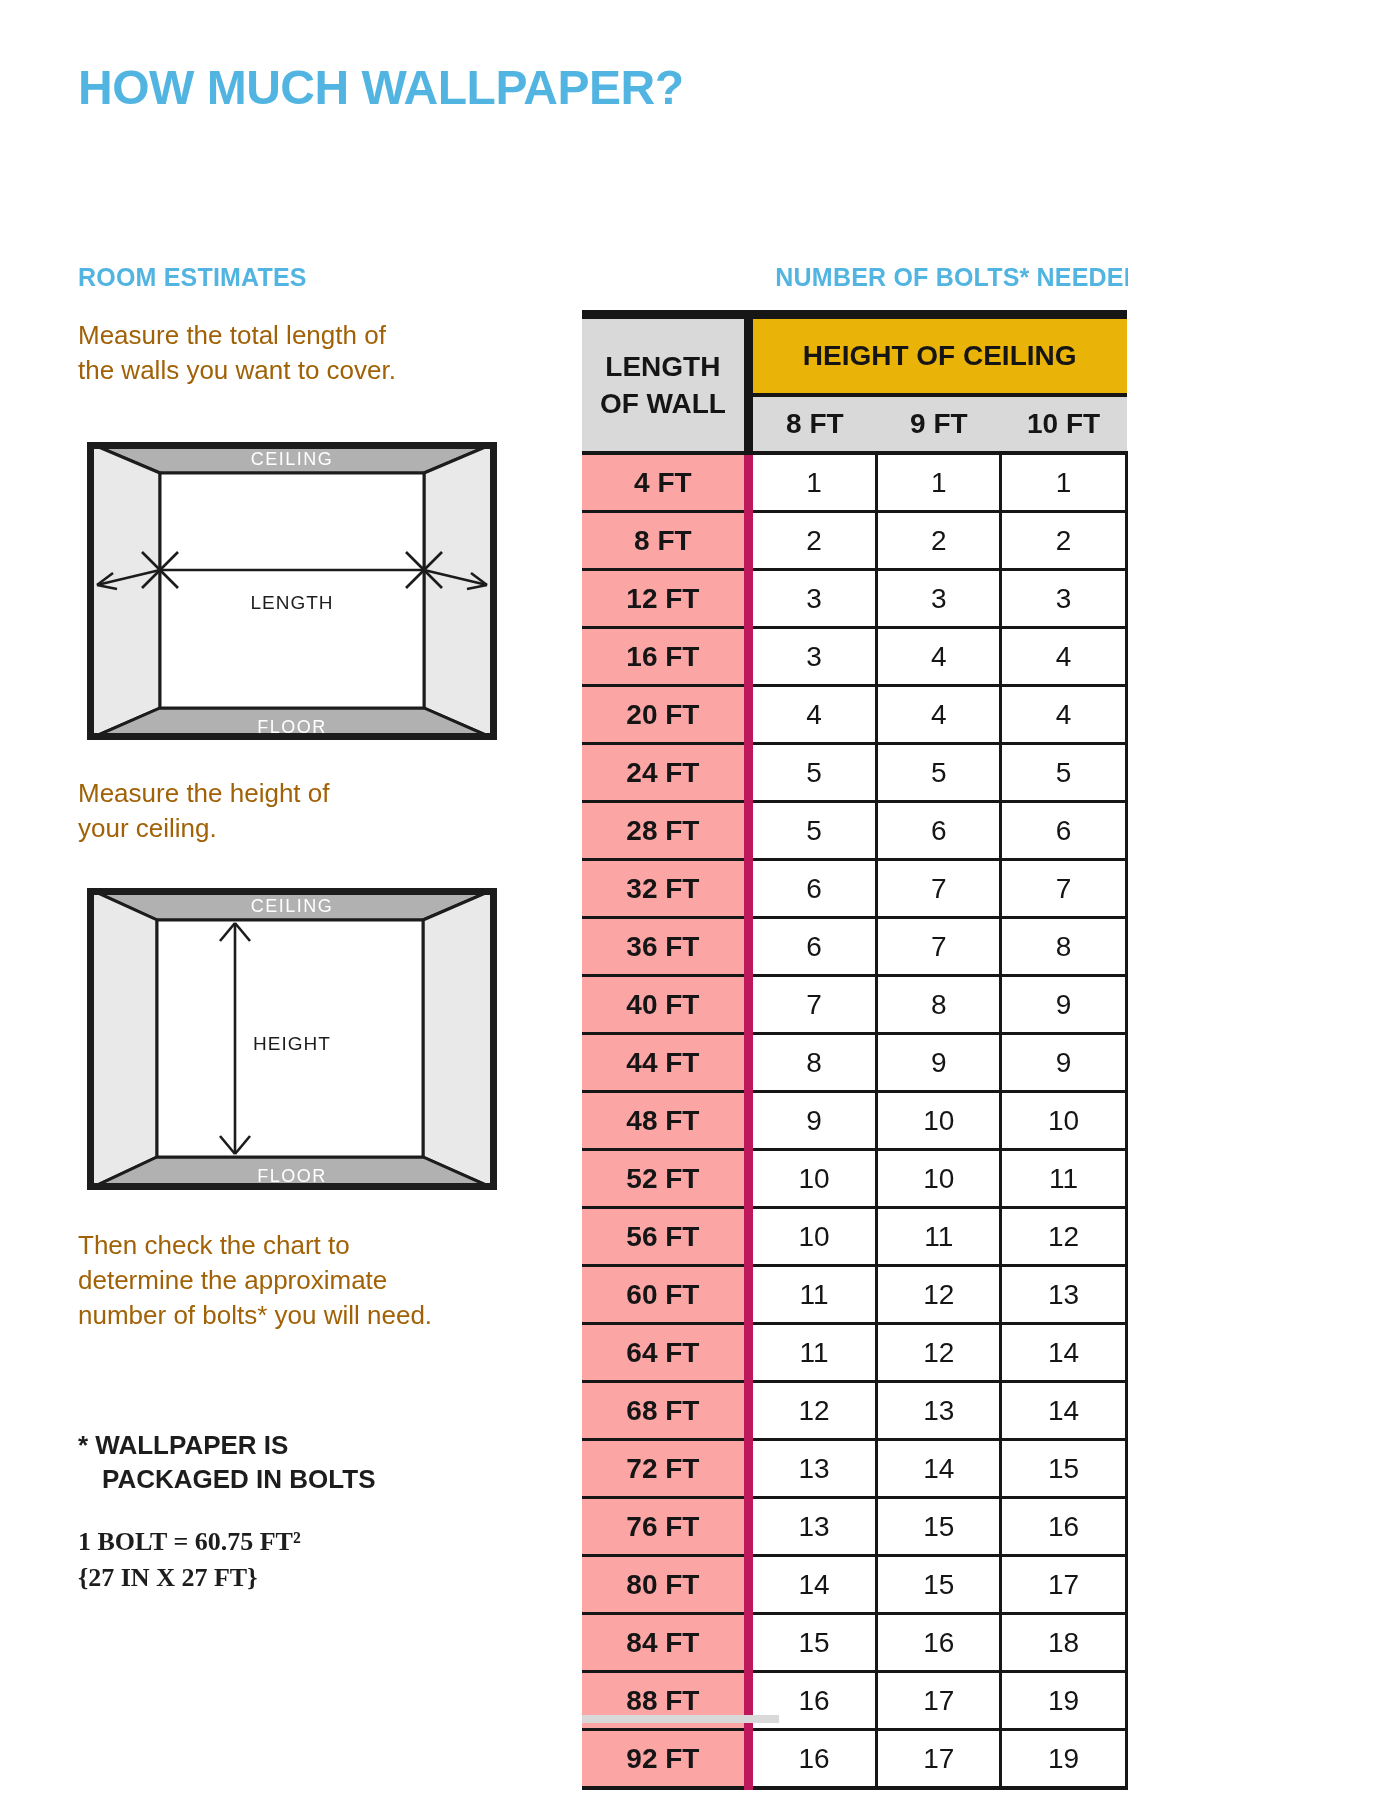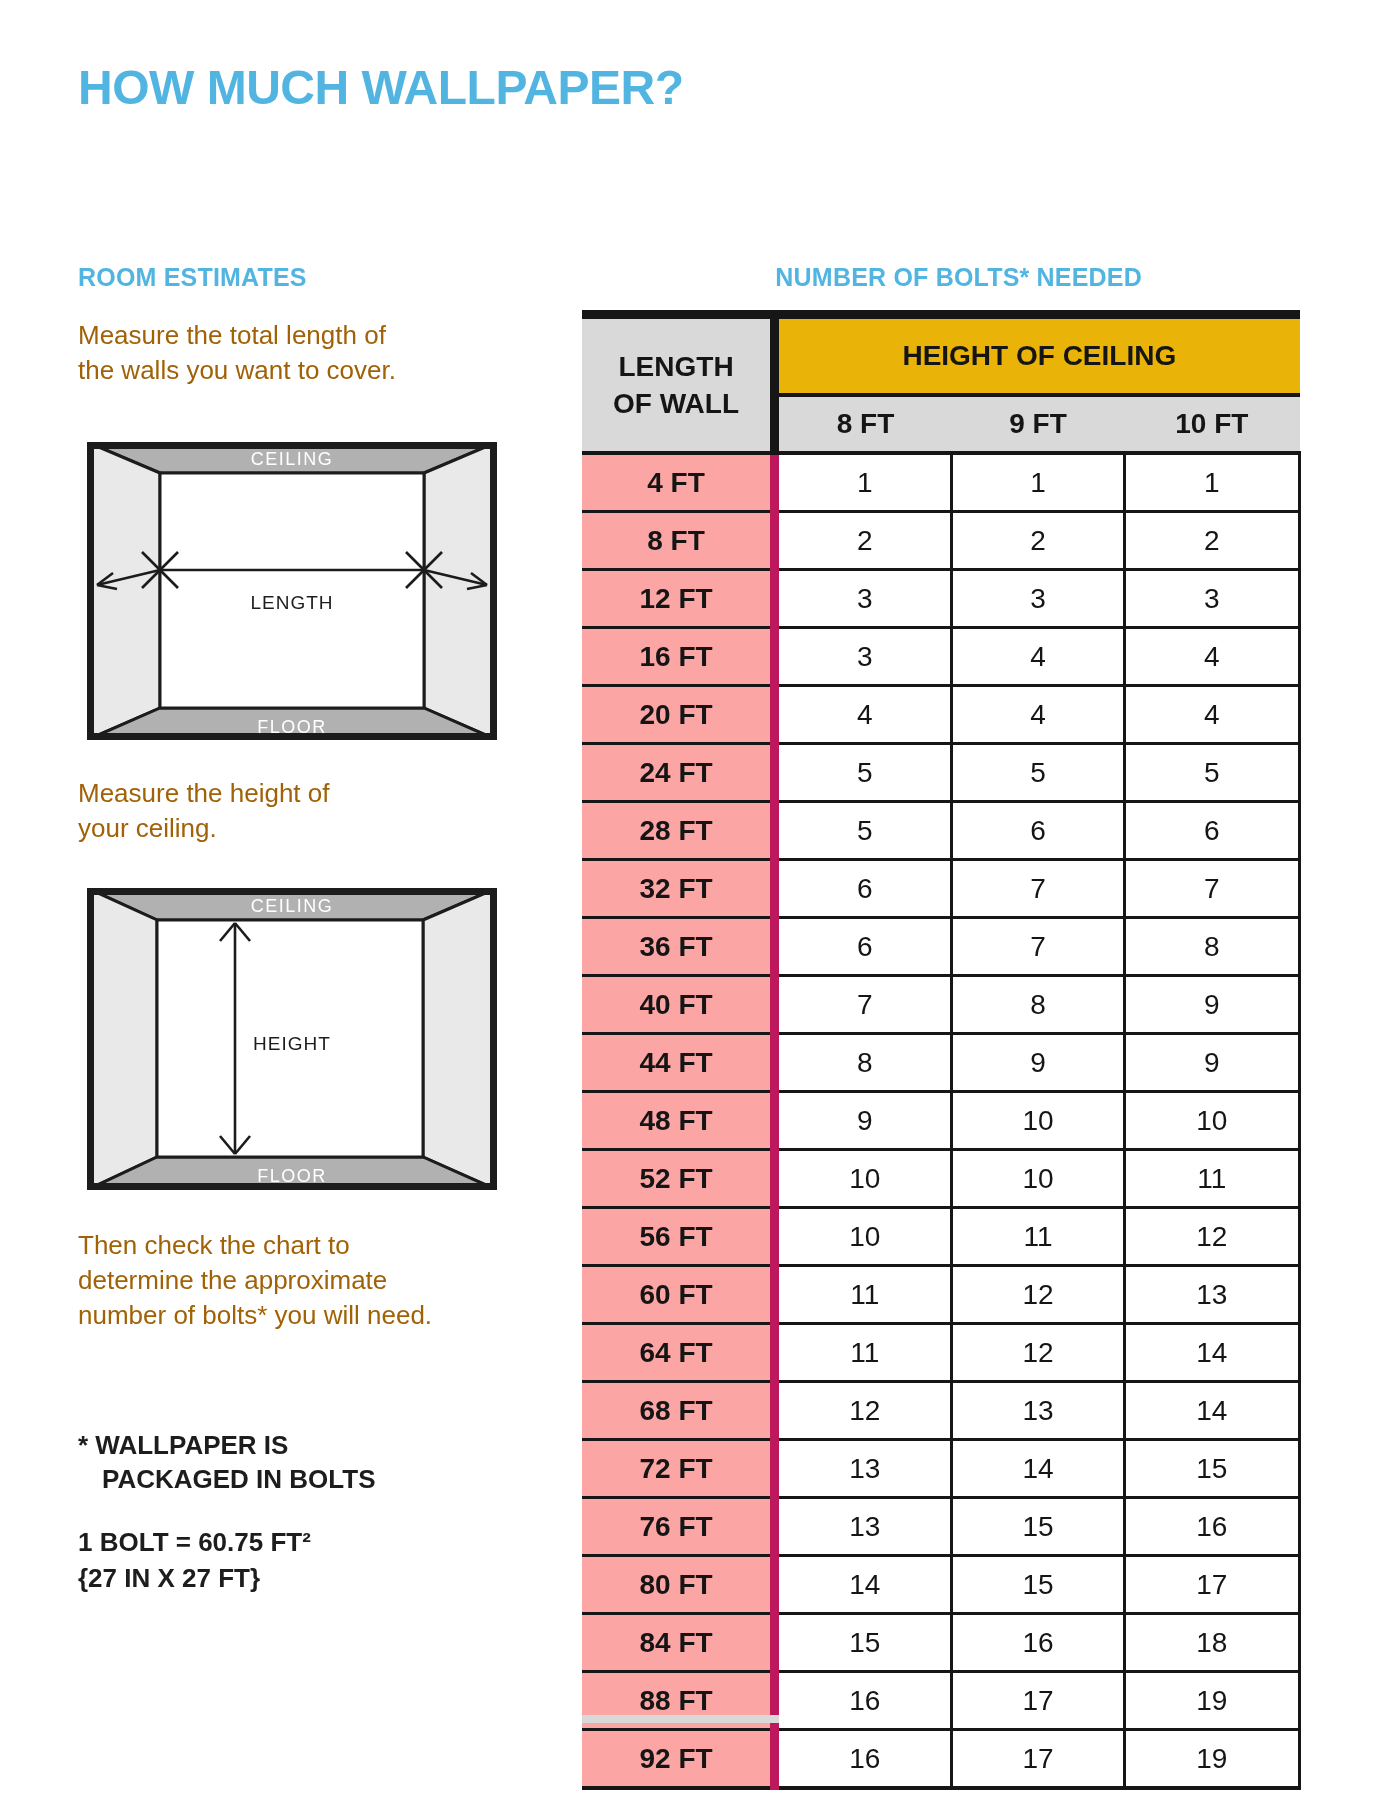--- a/index.html
+++ b/index.html
@@ -1,35 +1,35 @@
 <!DOCTYPE html>
 <html><head>
 <meta charset="utf-8">
 <style>
   html,body { margin:0; padding:0; background:#ffffff; }
   .page {
-    position:relative; width:1301px; height:1800px; background:#ffffff;
+    position:relative; width:1128px; height:1800px; background:#ffffff;
     font-family:"Liberation Sans","DejaVu Sans",sans-serif; color:#1d1d1d; overflow:hidden;
   }
   .page-title {
     position:absolute; left:78px; top:60px;
     font-size:48px; font-weight:bold; color:#52b5e1; letter-spacing:-0.5px;
   }
   .section-heading { position:absolute; font-size:25px; font-weight:bold; color:#52b5e1; letter-spacing:0.2px; }
   .left-heading  { left:78px; top:263px; }
   .right-heading { left:582px; top:263px; width:560px; text-align:right; }
 
   .body-text { position:absolute; font-size:26px; line-height:35px; color:#a16207; }
   #para1 { left:78px; top:318px; }
   #para2 { left:78px; top:776px; }
   #para3 { left:78px; top:1228px; }
 
   .footnote { position:absolute; left:78px; top:1428px; font-size:26px; font-weight:bold; line-height:34px; }
   .footnote .indent { padding-left:24px;text-align:center; }
-  .bolt-info { position:absolute; left:78px; top:1524px; font-size:26px; font-weight:bold; line-height:36px; }
+  .bolt-info { position:absolute; left:78px; top:1524px; font-size:26px; font-weight:bold; line-height:36px;font-family:Liberation Serif, serif; }
 
   svg.diagram { position:absolute; left:87px; }
   #diagram1 { top:442px; }
   #diagram2 { top:888px; }
   .diagram-label { font-family:"Liberation Sans","DejaVu Sans",sans-serif; }
 
   table.bolts-table {
     position:absolute; left:582px; top:310px;
     border-collapse:collapse; table-layout:fixed;
     border-top:9px solid #161616;

